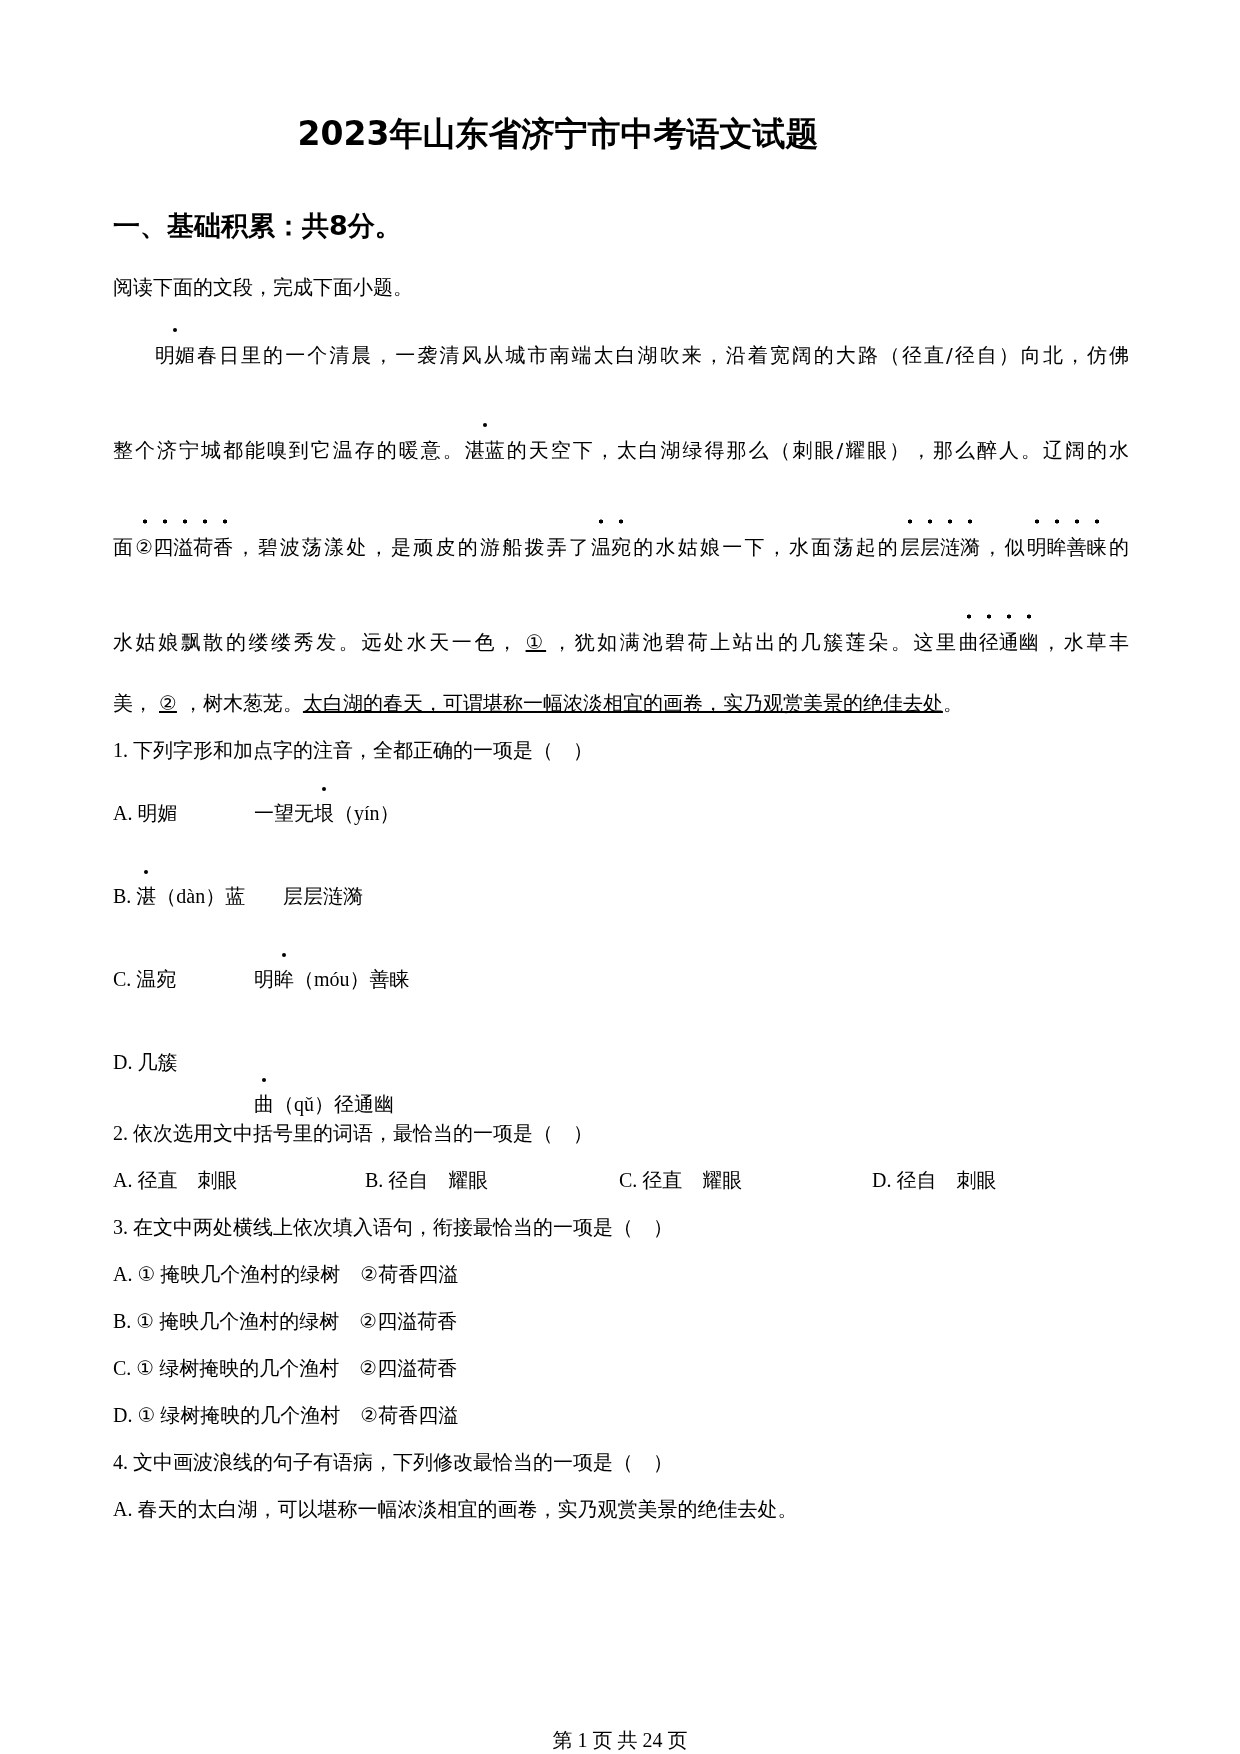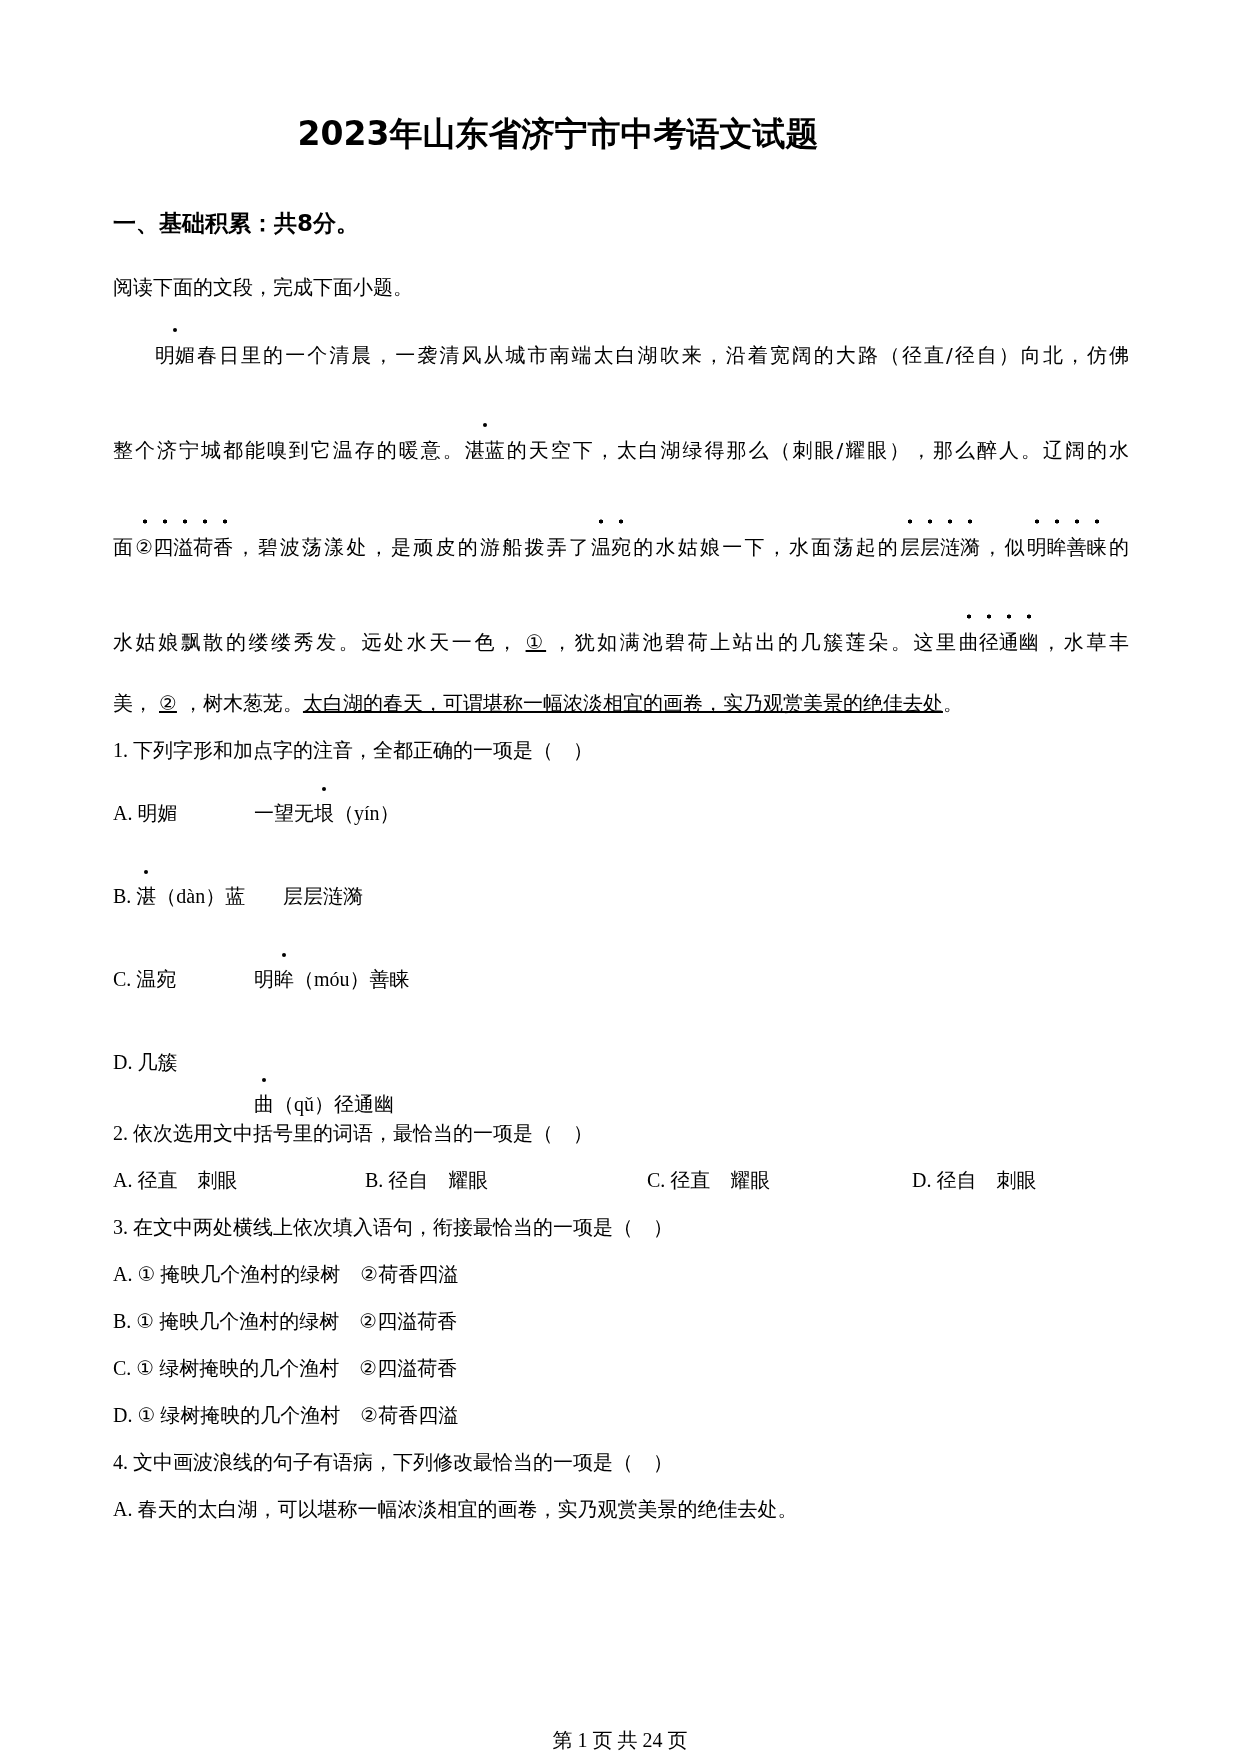--- a/index.html
+++ b/index.html
@@ -7,21 +7,21 @@
       width: 1240px; height: 1754px; position: relative; overflow: hidden;
       font-family: "DejaVu Sans", sans-serif; color: #000;
     }
     .page { position: absolute; left: 0; top: 0; width: 1240px; height: 1754px; }
     .title {
       position: absolute; top: 112px; left: 0; width: 1116px; text-align: center;
       font-size: 33px; font-weight: bold; letter-spacing: 0px;
     }
     .section-head {
       position: absolute; left: 113px; top: 208px;
-      font-size: 23px; font-weight: bold;
+      font-size: 27px; font-weight: bold;
     }
     .intro { position: absolute; left: 113px; top: 274px; font-size: 20px; }
     .passage-line {
       position: absolute; left: 113px; width: 1016px; font-size: 20px;
       white-space: nowrap; line-height: 28px;
     }
     .justify { text-align: justify; text-align-last: justify; }
     .dot { position: relative; display: inline-block; }
     .dot::before {
       content: ""; position: absolute; top: -13px; left: 50%;
@@ -100,22 +100,22 @@
     <span>D.</span>
     <span>几簇</span>
   </div>
   <div class="opt" style="left:254px; top:1049px;margin-top:42px;">
     <span class="dot">曲</span><span>（qǔ）径通幽</span>
   </div>
 
   <div class="q" style="top:1120px;">2. 依次选用文中括号里的词语，最恰当的一项是（　）</div>
   <div class="opt" style="left:113px; top:1167px;">A. 径直　刺眼</div>
   <div class="opt" style="left:365px; top:1167px;">B. 径自　耀眼</div>
-  <div class="opt" style="left:619px; top:1167px;margin-left:28px;">C. 径直　耀眼</div>
-  <div class="opt" style="left:872px; top:1167px;margin-left:40px;">D. 径自　刺眼</div>
+  <div class="opt" style="left:619px; top:1167px;">C. 径直　耀眼</div>
+  <div class="opt" style="left:872px; top:1167px;">D. 径自　刺眼</div>
 
   <div class="q" style="top:1214px;">3. 在文中两处横线上依次填入语句，衔接最恰当的一项是（　）</div>
   <div class="opt" style="left:113px; top:1261px;">A. ① 掩映几个渔村的绿树　②荷香四溢</div>
   <div class="opt" style="left:113px; top:1308px;">B. ① 掩映几个渔村的绿树　②四溢荷香</div>
   <div class="opt" style="left:113px; top:1355px;">C. ① 绿树掩映的几个渔村　②四溢荷香</div>
   <div class="opt" style="left:113px; top:1402px;">D. ① 绿树掩映的几个渔村　②荷香四溢</div>
 
   <div class="q" style="top:1449px;">4. 文中画波浪线的句子有语病，下列修改最恰当的一项是（　）</div>
   <div class="opt" style="left:113px; top:1496px;">A. 春天的太白湖，可以堪称一幅浓淡相宜的画卷，实乃观赏美景的绝佳去处。</div>
 

